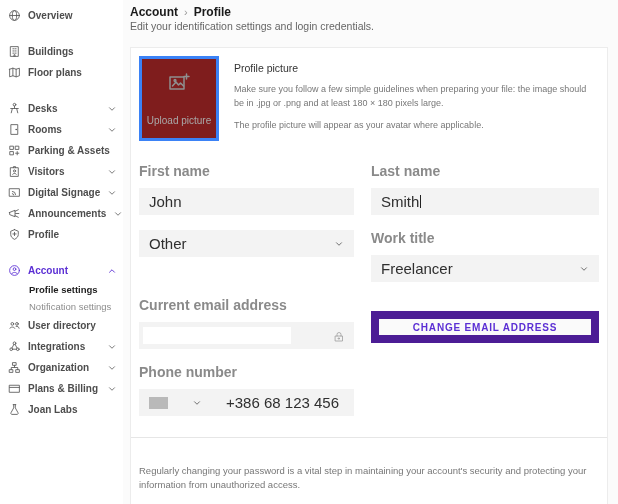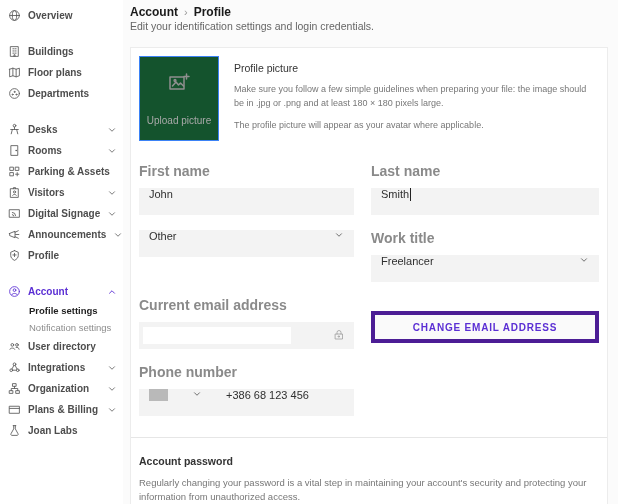--- a/index.html
+++ b/index.html
@@ -39,50 +39,50 @@
   .breadcrumb { font-size:12px; font-weight:700; color:#1a1a1a; display:flex; align-items:center; gap:6px; }
   .breadcrumb .sep { color:#9a9a9a; font-size:11px; font-weight:400; }
   .subtitle { margin-top:1px; font-size:10.5px; color:#666; }
   
   .card {
     position:absolute; left:130px; top:47px; width:478px; height:475px;
     background:#fff; border:1px solid #ececec;
   }
   .pic-row { display:flex; gap:15px; padding:8px; }
   .upload-box {
-    width:80px; height:85px; border:1px solid #3b82f6; background:#14532d;
+    width:80px; height:85px; border:3px solid #3b82f6; background:#7f1d1d;
     display:flex; flex-direction:column; align-items:center; justify-content:center; gap:20px;
     cursor:pointer; flex:none;
   }
   .upload-box svg { width:24px; height:24px; stroke:#8f8f8f; fill:none; stroke-width:1.5; stroke-linecap:round; stroke-linejoin:round; }
   .upload-label { font-size:10px; color:#a9a9a9; }
   .pic-info { padding-top:6px; padding-right:4px; }
   .pic-heading { font-size:10.5px; font-weight:400; color:#333; }
   .pic-text { margin-top:9px; font-size:9px; color:#777; line-height:1.55; max-width:368px; }
   .pic-text + .pic-text { margin-top:8px; }
   
   .form {
     display:grid; grid-template-columns:215px 1fr; column-gap:17px; row-gap:15px;
     padding:14px 8px 0 8px;
   }
   .field-label { font-size:14px; font-weight:700; color:#8a8a8a; margin-bottom:9px; }
   .input, .select {
-    background:#f3f3f3; height:27px; display:flex; 
-    padding:0 10px; font-size:11px; color:#2f2f2f; cursor:text;
+    background:#f3f3f3; height:27px; display:flex; align-items:center;
+    padding:0 10px; font-size:15px; color:#2f2f2f; cursor:text;
   }
   .select { justify-content:space-between; cursor:pointer; }
   .select .chev svg { width:10px; height:10px; stroke:#555; fill:none; stroke-width:2; stroke-linecap:round; stroke-linejoin:round; }
   .caret { width:1px; height:13px; background:#222; margin-left:1px; }
   .email-input { position:relative; padding-right:30px; }
   .redacted { position:absolute; left:4px; top:5px; width:148px; height:17px; background:#fff; }
   .lock { position:absolute; right:9px; top:7px; }
   .lock svg { width:12px; height:12px; stroke:#999; fill:none; stroke-width:1.5; stroke-linecap:round; stroke-linejoin:round; }
   .email-btn-cell { padding-top:14px; }
   .change-email-btn {
-    width:100%; height:32px; background:#fafafa; border:4px solid #4c1d95;
+    width:100%; height:32px; background:#fafafa; border:8px solid #4c1d95;
     color:#5b2fd4; font-family:inherit; font-size:10px; font-weight:700; letter-spacing:0.8px;
     cursor:pointer;
   }
   .phone-field .input { gap:24px; }
   .flag { width:19px; height:12px; background:#b9b9b9; flex:none; }
   .phone-chev svg { width:10px; height:10px; stroke:#555; fill:none; stroke-width:2; stroke-linecap:round; stroke-linejoin:round; }
   
   .divider { border-top:1px solid #e6e6e6; margin-top:21px; }
   .pw-section { padding:17px 8px 0 8px; }
   .pw-heading { font-size:10.5px; font-weight:700; color:#333; }
@@ -122,31 +122,20 @@
   </div>
   <div class="side-item">
     <span class="icn">
         <svg viewBox="0 0 24 24">
           <path d="M3 6l6-2 6 2 6-2v14l-6 2-6-2-6 2V6z"></path>
           <path d="M9 4v14M15 6v14"></path>
         </svg>
       </span>
     <span class="lbl">Floor plans</span>
   </div>
-  <div class="side-item">
-    <span class="icn">
-        <svg viewBox="0 0 24 24">
-          <circle cx="12" cy="12" r="9"></circle>
-          <circle cx="12" cy="9" r="1"></circle>
-          <circle cx="8.5" cy="14" r="1"></circle>
-          <circle cx="15.5" cy="14" r="1"></circle>
-        </svg>
-      </span>
-    <span class="lbl">Departments</span>
-  </div>
 
   <div class="side-gap"></div>
 
   <div class="side-item">
     <span class="icn">
         <svg viewBox="0 0 24 24">
           <circle cx="12" cy="5" r="2.5"></circle>
           <path d="M12 7.5V12M5 12h14M8 12l-2 8M16 12l2 8"></path>
         </svg>
       </span>
@@ -412,18 +401,17 @@
             </svg></span>
         <span>+386 68 123 456</span>
       </div>
     </div>
 
   </section>
 
   <div class="divider"></div>
 
   <section class="pw-section">
-    <div class="pw-heading">Account password</div>
     <p class="pw-text">Regularly changing your password is a vital step in maintaining your account's security and protecting your information from unauthorized access.</p>
     <button class="pw-btn">CHANGE ACCOUNT PASSWORD</button>
   </section>
 
 </main>
 
 </body></html>

